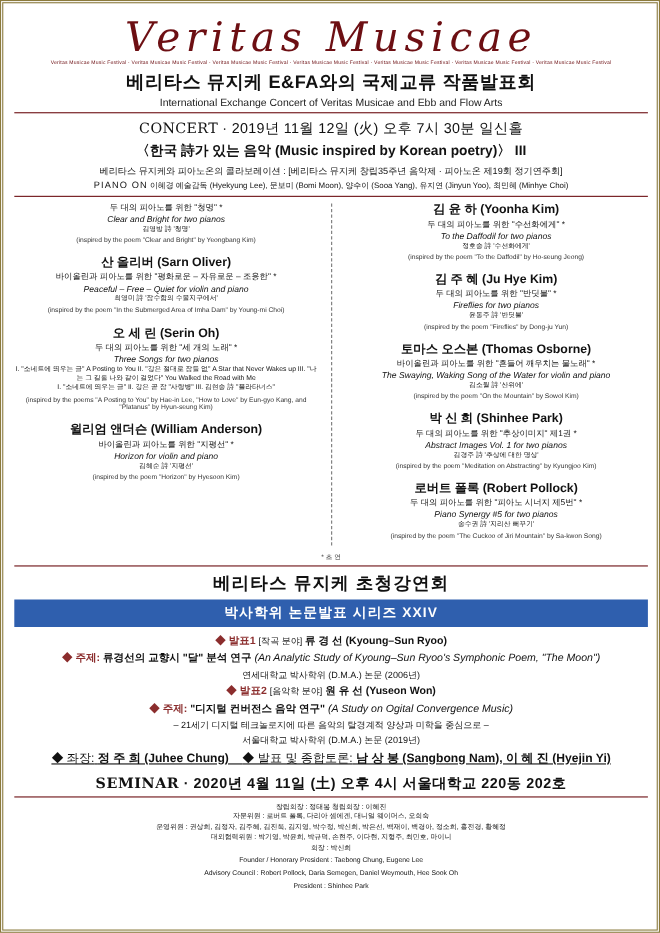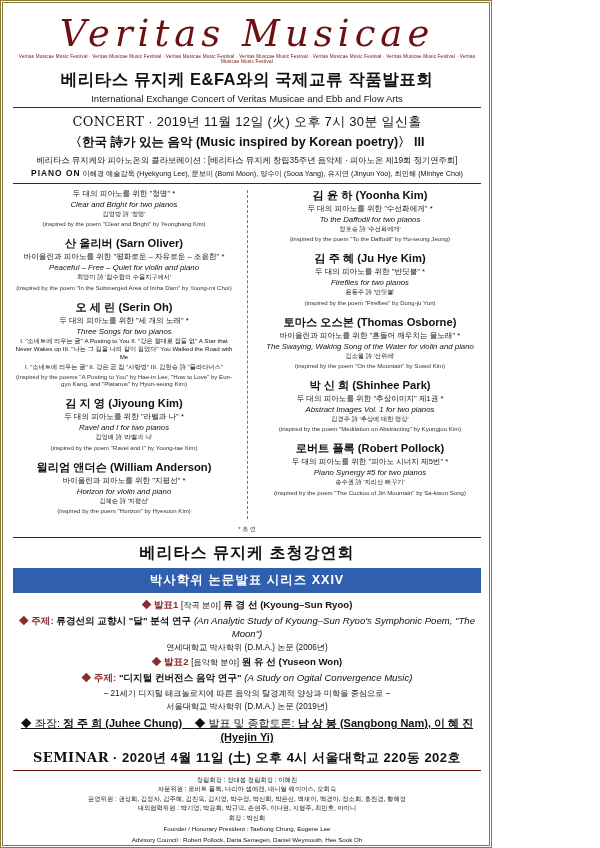--- a/index.html
+++ b/index.html
@@ -5,21 +5,21 @@
   html,body{margin:0;padding:0;}
   body{
     width:600px;height:848px;
     background:#ffffff;
     font-family:"Liberation Sans", sans-serif;
     color:#111;
     position:relative;
     overflow:hidden;
   }
   .page{
-    width:492px;height:848px;
+    width:600px;height:848px;
     box-sizing:border-box;
     border:3px double #8b7a3d;
     padding:6px 8px 0 10px;
     position:relative;
   }
   
   .masthead{text-align:center;}
   .vm-title{
     font-family:"DejaVu Serif", serif;
     font-size:37px;
@@ -47,21 +47,21 @@
     font-size:13px;font-weight:normal;margin:5px 0 3px;letter-spacing:.3px;
   }
   .concert-sub{
     font-size:12.5px;font-weight:bold;margin:2px 0 4px;
   }
   .roman{font-family:"DejaVu Serif",serif;}
   .collab{font-size:8.3px;margin:2px 0;}
   .perf{font-size:8.6px;margin:2px 0;}
   .perf b{font-size:10px;}
   .pianoon{font-size:7.2px;margin:2px 0 4px;color:#111;}
-  .pianoon .lbl{font-size:8.4px;font-weight:bold;letter-spacing:1px;margin-top:26px;}
+  .pianoon .lbl{font-size:8.4px;font-weight:normal;letter-spacing:1px;margin-top:26px;}
 
   
   .program{
     display:flex;
     margin-top:4px;
     position:relative;
   }
   .col{width:50%;box-sizing:border-box;}
   .col.left{padding-right:12px;}
   .col.right{padding-left:12px;}
@@ -150,27 +150,20 @@
       <div class="piece">
         <div class="composer">오 세 린 (Serin Oh)</div>
         <div class="inst">두 대의 피아노를 위한 "세 개의 노래" *</div>
         <div class="worktitle-en">Three Songs for two pianos</div>
         <div class="movs">I. "소네트에 띄우는 글" A Posting to You   II. "강은 절대로 잠들 없" A Star that Never Wakes up
 III. "나는 그 길을 나와 같이 걸었다" You Walked the Road with Me</div>
         <div class="movs">I. "소네트에 띄우는 글" II. 강은 곧 잠 "사랑병" III. 김현승 詩 "플라타너스"</div>
         <div class="inspired">(inspired by the poems "A Posting to You" by Hae-in Lee, "How to Love" by Eun-gyo Kang, and "Platanus" by Hyun-seung Kim)</div>
       </div>
       <div class="piece">
-        <div class="composer">김 지 영 (Jiyoung Kim)</div>
-        <div class="inst">두 대의 피아노를 위한 "라벨과 나" *</div>
-        <div class="worktitle-en">Ravel and I for two pianos</div>
-        <div class="movs">김영배 詩 '라벨과 나'</div>
-        <div class="inspired">(inspired by the poem "Ravel and I" by Young-tae Kim)</div>
-      </div>
-      <div class="piece">
         <div class="composer">윌리엄 앤더슨 (William Anderson)</div>
         <div class="inst">바이올린과 피아노를 위한 "지평선" *</div>
         <div class="worktitle-en">Horizon for violin and piano</div>
         <div class="movs">김혜순 詩 '지평선'</div>
         <div class="inspired">(inspired by the poem "Horizon" by Hyesoon Kim)</div>
       </div>
     </div>
 
     <div class="col right">
       <div class="piece">

